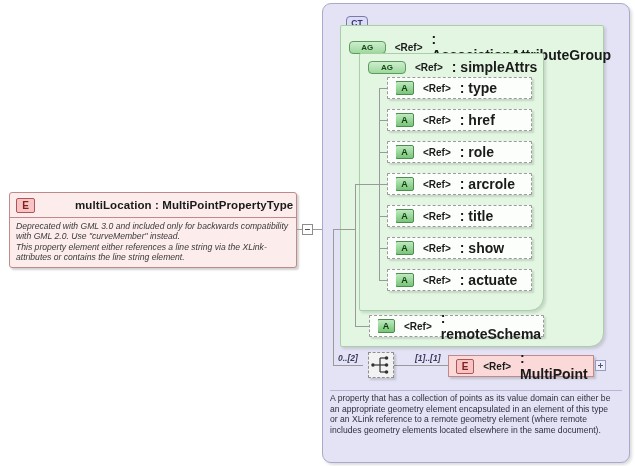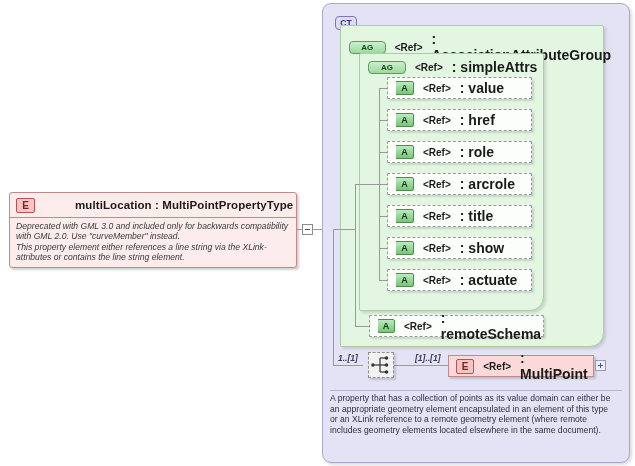--- a/index.html
+++ b/index.html
@@ -55,21 +55,21 @@
   
   #ct-panel{
     left:322px;top:3px;width:308px;height:460px;
     background:#e3e3f5;
     border:1px solid #a9a9cc;
     border-radius:9px;
     box-sizing:border-box;
     box-shadow:2px 2px 3px rgba(0,0,0,.14);
   }
   #ct-head{
-    position:absolute;left:12px;top:5px;
+    position:absolute;left:23px;top:5px;
     display:flex;align-items:center;gap:7px;
   }
   .ct-badge{
     width:22px;height:14px;box-sizing:border-box;
     border:1px solid #7a7ab0;background:#dcdcf2;
     color:#33337a;font-size:8.5px;font-weight:bold;
     display:flex;align-items:center;justify-content:center;
     border-radius:4px;
   }
   #ct-title{font-size:10.5px;font-weight:bold;color:#1a1a2a;margin-top:16px;}
@@ -238,21 +238,21 @@
 
 <div class="abs ln" style="left:333px;top:229px;width:22px;height:1px;"></div>
 <div class="abs ln" style="left:333px;top:229px;width:1px;height:136px;"></div>
 <div class="abs ln" style="left:333px;top:365px;width:30px;height:1px;"></div>
 
 <div class="abs ln" style="left:394px;top:365px;width:54px;height:1px;"></div>
 
 <div class="attr abs" style="left:387px;top:77px;width:145px;">
   <div class="a-badge">A</div>
   <div class="ref-txt">&lt;Ref&gt;</div>
-  <div class="name-txt">: value</div>
+  <div class="name-txt">: type</div>
 </div>
 <div class="attr abs" style="left:387px;top:109px;width:145px;">
   <div class="a-badge">A</div>
   <div class="ref-txt">&lt;Ref&gt;</div>
   <div class="name-txt">: href</div>
 </div>
 <div class="attr abs" style="left:387px;top:141px;width:145px;">
   <div class="a-badge">A</div>
   <div class="ref-txt">&lt;Ref&gt;</div>
   <div class="name-txt">: role</div>
@@ -277,21 +277,21 @@
   <div class="ref-txt">&lt;Ref&gt;</div>
   <div class="name-txt">: actuate</div>
 </div>
 
 <div class="attr abs" style="left:369px;top:315px;width:175px;">
   <div class="a-badge">A</div>
   <div class="ref-txt">&lt;Ref&gt;</div>
   <div class="name-txt">: remoteSchema</div>
 </div>
 
-<div class="card" style="left:338px;top:353px;">1..[1]</div>
+<div class="card" style="left:338px;top:353px;">0..[2]</div>
 <div class="abs" id="choice-node">
   <svg width="24" height="24" viewBox="0 0 24 24" aria-hidden="true">
     <circle cx="4" cy="12" r="1.8" fill="#333"></circle>
     <line x1="5.5" y1="12" x2="11" y2="12" stroke="#333" stroke-width="1.2"></line>
     <line x1="11" y1="5" x2="11" y2="19" stroke="#333" stroke-width="1.2"></line>
     <line x1="11" y1="5" x2="16" y2="5" stroke="#333" stroke-width="1.2"></line>
     <line x1="11" y1="12" x2="16" y2="12" stroke="#333" stroke-width="1.2"></line>
     <line x1="11" y1="19" x2="16" y2="19" stroke="#333" stroke-width="1.2"></line>
     <circle cx="17.5" cy="5" r="1.8" fill="#333"></circle>
     <circle cx="17.5" cy="12" r="1.8" fill="#333"></circle>

